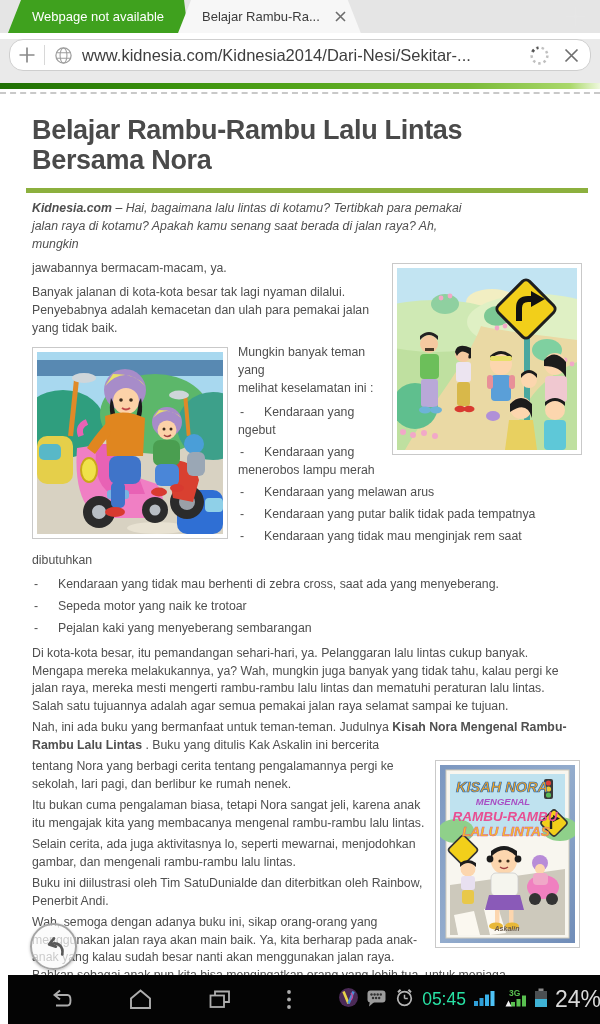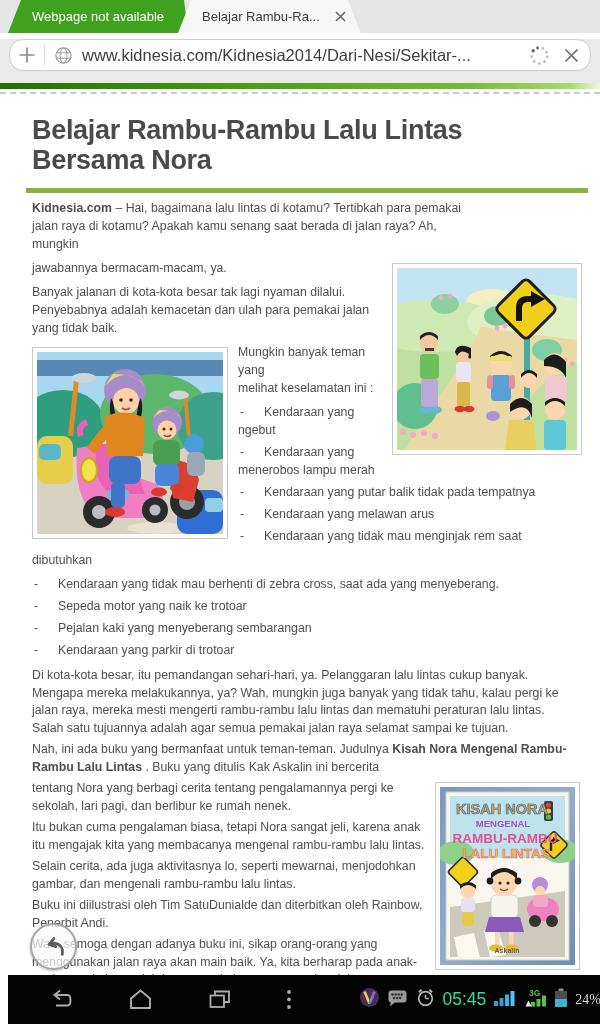--- a/index.html
+++ b/index.html
@@ -26,46 +26,46 @@
   .progress { height:6px;
     background:linear-gradient(90deg,#1f6f04,#3a910d 28%,#55a61c 52%,#79ba37 78%,#aad86b 95%,#eef8dd); }
   .dashline { border-top:2px dashed #c9c9c9; margin-top:3px; }
 
   
   .content { height:887px; padding:0 32px; overflow:hidden; position:relative; color:#4f4f4f; }
   h1 { margin-top:21px; font-size:27px; line-height:30px; color:#4a4a4a; max-width:500px; letter-spacing:-0.3px; }
   .greenbar { height:5px; background:#8cb03e; margin:13px -20px 2px -6px; }
 
   .content p { font-size:12.3px; line-height:18px; margin:6px 0; }
-  .p1 { margin-right:86px !important; }
+  .p1 { margin-right:86px !important;font-style:italic; }
   .b { font-weight:bold; }
   .li { margin:4px 0; font-size:12.3px; line-height:18px; }
   .li .dash { display:inline-block; width:26px; padding-left:2px; }
   .clearl { clear:left; }
   .sec2 p { margin:4px 0; line-height:17.5px; }
 
-  .ph-frame { background:#fff; border:1px solid #c9c9c9; padding:4px; }
+  .ph-frame { background:#fff; border:1px solid #c9c9c9; padding:4px;font-style:italic; }
   .img-family { float:right; width:190px; height:192px; margin:4px -14px 6px 10px; }
   .img-scooter { float:left; width:196px; height:192px; margin:4px 10px 2px 0; }
   .img-book { float:right; width:145px; height:188px; margin:2px -12px 4px 10px; }
   .ph-frame svg { display:block; width:100%; height:100%; }
 
   .fab { position:absolute; left:30px; top:923px; width:47px; height:47px; border-radius:50%;
     background:rgba(250,250,250,0.72); border:2px solid #a5a5a5; z-index:5;
     display:flex; align-items:center; justify-content:center; box-shadow:0 1px 3px rgba(0,0,0,.25); }
 
   
   .navbar { position:absolute; bottom:0; left:8px; width:600px; height:49px; background:#040404;
     display:flex; align-items:center; z-index:6; }
   .nav-left { display:flex; align-items:center; }
   .nav-ic { margin-left:52px; display:flex; align-items:center; }
   .nav-ic:first-child { margin-left:40px; }
   .statusgrp { margin-left:auto; display:flex; align-items:center; gap:7px; padding-right:7px; }
   .time { color:#28e2a5; font-size:17.5px; }
-  .pct { color:#d9d9d9; font-size:14px;font-family:Liberation Serif, serif; }
+  .pct { color:#d9d9d9; font-size:23px; }
 </style>
 </head>
 <body>
 
 <div class="tabbar">
   <div class="tab tab-bg">
     <span>Webpage not available</span>
   </div>
   <div class="tab tab-active">
     <span>Belajar Rambu-Ra...</span>
@@ -253,30 +253,29 @@
       <rect x="118" y="112" width="24" height="22" rx="6" fill="#4a86d8"></rect>
       <ellipse cx="122" cy="140" rx="8" ry="4.4" fill="#d83a30"></ellipse>
       <ellipse cx="140" cy="136" rx="7" ry="4" fill="#d83a30"></ellipse>
     </svg>
   </div>
 
   <p><span>Mungkin banyak teman yang</span><br><span> melihat keselamatan ini :</span></p>
 
   <div class="li"><span class="dash">-</span><span>Kendaraan yang ngebut</span></div>
   <div class="li"><span class="dash">-</span><span>Kendaraan yang menerobos lampu merah</span></div>
+  <div class="li"><span class="dash">-</span><span>Kendaraan yang melawan arus</span></div>
   <div class="li"><span class="dash">-</span><span>Kendaraan yang putar balik tidak pada tempatnya</span></div>
-  <div class="li"><span class="dash">-</span><span>Kendaraan yang melawan arus</span></div>
   <div class="li"><span class="dash">-</span><span>Kendaraan yang tidak mau menginjak rem saat</span></div>
 
   <p class="clearl">dibutuhkan</p>
 
   <div class="li"><span class="dash">-</span><span>Kendaraan yang tidak mau berhenti di zebra cross, saat ada yang menyeberang.</span></div>
   <div class="li"><span class="dash">-</span><span>Sepeda motor yang naik ke trotoar</span></div>
   <div class="li"><span class="dash">-</span><span>Pejalan kaki yang menyeberang sembarangan</span></div>
-  <div class="li"><span class="dash">-</span><span>Kendaraan yang parkir di trotoar</span></div>
 
   <div class="sec2">
     <p style="margin-top:8px">Di kota-kota besar, itu pemandangan sehari-hari, ya. Pelanggaran lalu lintas cukup banyak. Mengapa mereka melakukannya, ya? Wah, mungkin juga banyak yang tidak tahu, kalau pergi ke jalan raya, mereka mesti mengerti rambu-rambu lalu lintas dan mematuhi peraturan lalu lintas. Salah satu tujuannya adalah agar semua pemakai jalan raya selamat sampai ke tujuan.</p>
 
     <p><span>Nah, ini ada buku yang bermanfaat untuk teman-teman. Judulnya </span><span class="b">Kisah Nora Mengenal Rambu-Rambu Lalu Lintas</span><span> . Buku yang ditulis Kak Askalin ini bercerita</span></p>
 
     <div class="ph-frame img-book">
       <svg viewBox="0 0 135 178">
         <defs>
           <linearGradient id="bgph" x1="0" y1="0" x2="1" y2="1">

